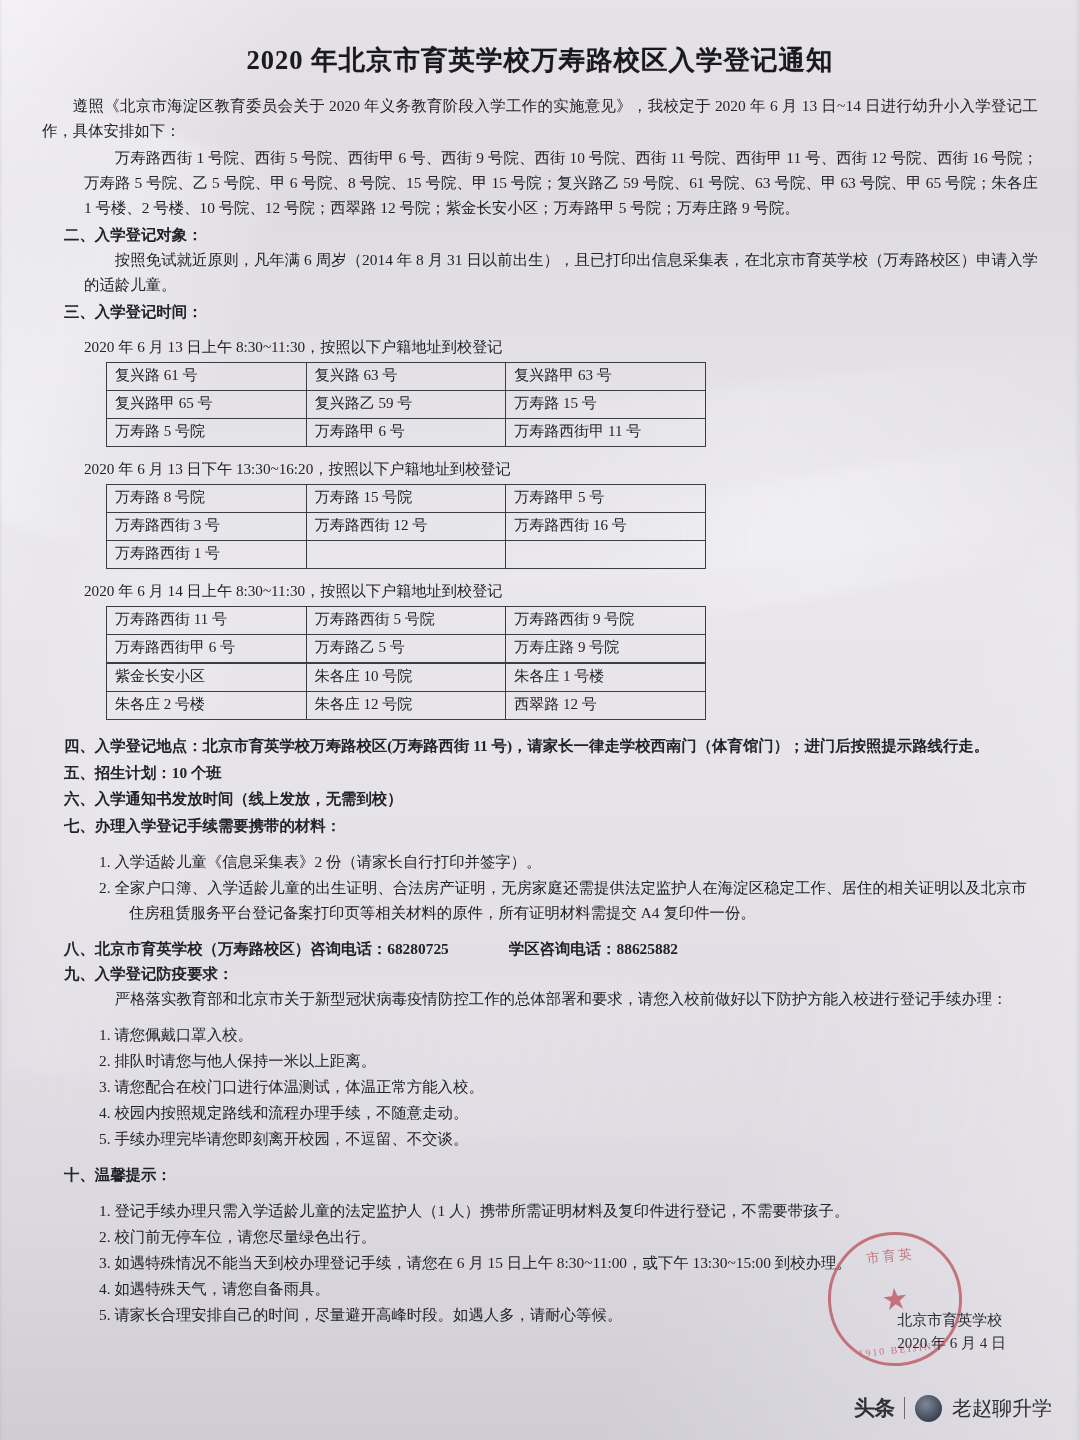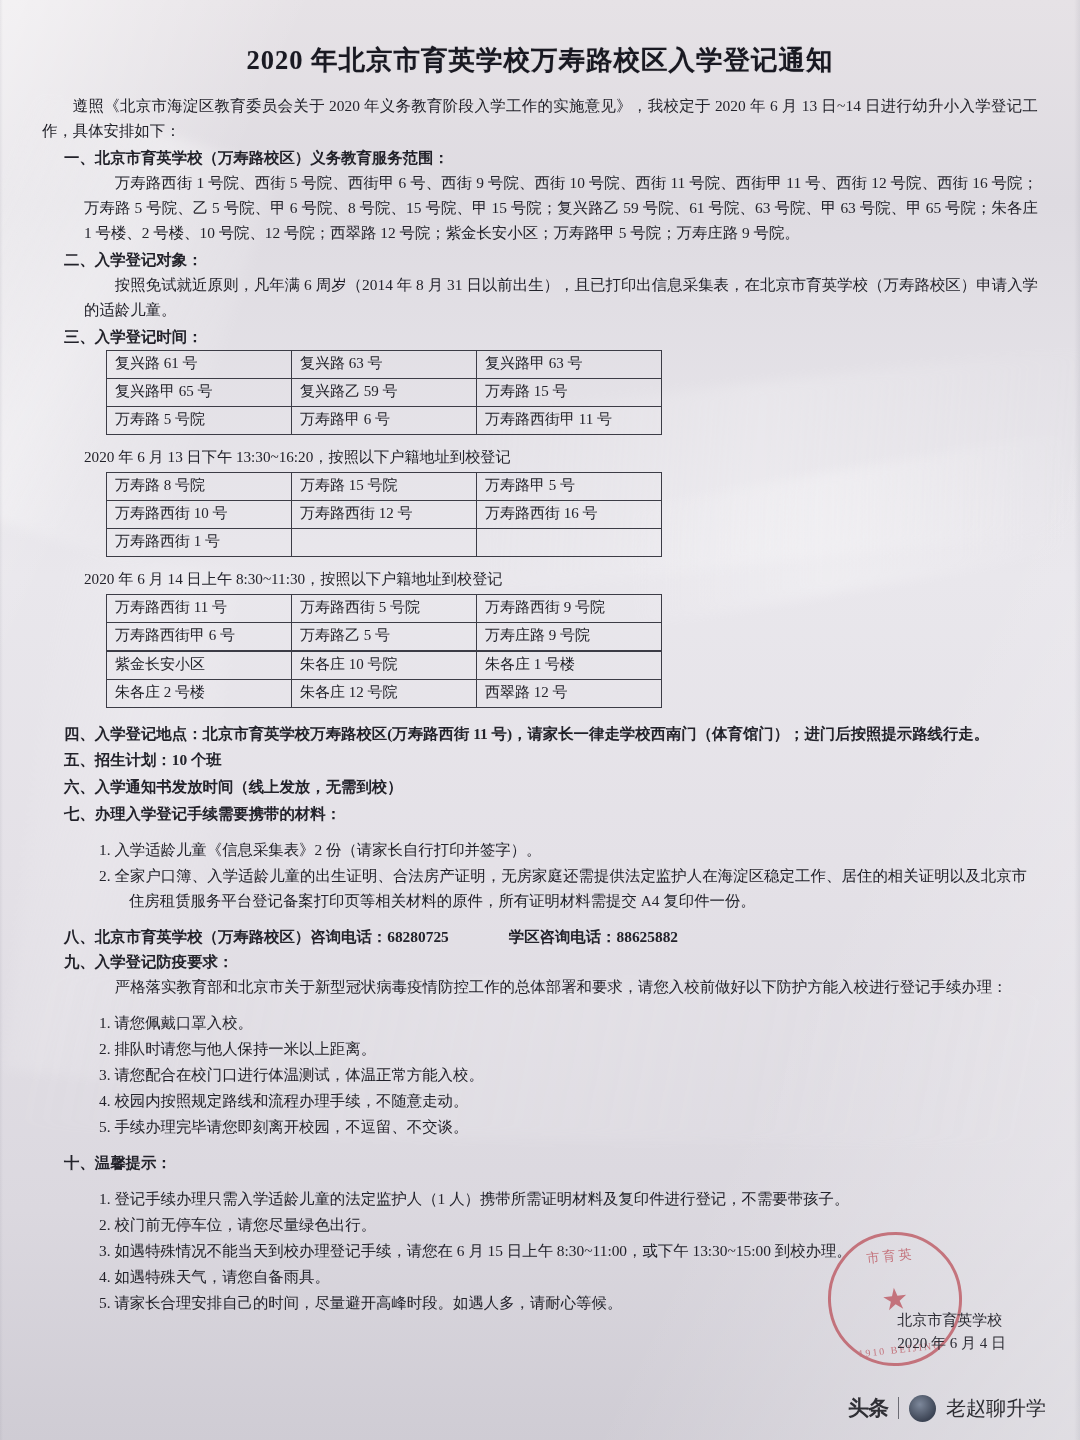--- a/index.html
+++ b/index.html
@@ -73,21 +73,21 @@
   }
   .sched-label {
     padding-left: 42px;
     margin-top: 12px;
     margin-bottom: 4px;
     font-size: 15.2px;
   }
   table.reg {
     border-collapse: collapse;
     margin-left: 64px;
-    width: 556px;
+    width: 600px;
     table-layout: fixed;
   }
   table.reg td {
     border: 1px solid #3c3c46;
     height: 25px;
     padding: 1px 8px;
     font-size: 15px;
     line-height: 1.3;
     white-space: nowrap;
   }
@@ -150,21 +150,21 @@
     left: 50%;
     bottom: 8px;
     transform: translateX(-50%);
     color: #b4343f;
     font-size: 10px;
     letter-spacing: 2px;
     white-space: nowrap;
   }
   .watermark {
     position: absolute;
-    right: 34px;
+    right: 28px;
     bottom: 18px;
     display: flex;
     align-items: center;
     gap: 10px;
     color: #2f2f35;
     font-size: 20px;
     font-family: "Liberation Sans", sans-serif;
   }
   .wm-logo {
     font-weight: bold;
@@ -203,28 +203,28 @@
   <div class="glare g4"></div>
   <div class="glare g5"></div>
   <div class="creases"></div>
 
   <div class="content">
 
     <h1 class="title">2020 年北京市育英学校万寿路校区入学登记通知</h1>
 
     <p class="para indent2">遵照《北京市海淀区教育委员会关于 2020 年义务教育阶段入学工作的实施意见》，我校定于 2020 年 6 月 13 日~14 日进行幼升小入学登记工作，具体安排如下：</p>
 
-    <div class="line sect">一、北京市育英学校（万寿路校区）义务教育服务范围：</div>
     <p class="para sect-body indent2">万寿路西街 1 号院、西街 5 号院、西街甲 6 号、西街 9 号院、西街 10 号院、西街 11 号院、西街甲 11 号、西街 12 号院、西街 16 号院；万寿路 5 号院、乙 5 号院、甲 6 号院、8 号院、15 号院、甲 15 号院；复兴路乙 59 号院、61 号院、63 号院、甲 63 号院、甲 65 号院；朱各庄 1 号楼、2 号楼、10 号院、12 号院；西翠路 12 号院；紫金长安小区；万寿路甲 5 号院；万寿庄路 9 号院。</p>
 
     <div class="line sect">二、入学登记对象：</div>
     <p class="para sect-body indent2">按照免试就近原则，凡年满 6 周岁（2014 年 8 月 31 日以前出生），且已打印出信息采集表，在北京市育英学校（万寿路校区）申请入学的适龄儿童。</p>
 
     <div class="line sect">三、入学登记时间：</div>
 
+    <div class="sched-label">2020 年 6 月 13 日上午 8:30~11:30，按照以下户籍地址到校登记</div>
     <table class="reg">
       <tbody>
           <tr>
         <td>复兴路 61 号</td>
         <td>复兴路 63 号</td>
         <td>复兴路甲 63 号</td>
       </tr>
       <tr>
         <td>复兴路甲 65 号</td>
         <td>复兴路乙 59 号</td>
@@ -240,21 +240,21 @@
 
     <div class="sched-label">2020 年 6 月 13 日下午 13:30~16:20，按照以下户籍地址到校登记</div>
     <table class="reg">
       <tbody>
           <tr>
         <td>万寿路 8 号院</td>
         <td>万寿路 15 号院</td>
         <td>万寿路甲 5 号</td>
       </tr>
       <tr>
-        <td>万寿路西街 10 号</td>
+        <td>万寿路西街 3 号</td>
         <td>万寿路西街 12 号</td>
         <td>万寿路西街 16 号</td>
       </tr>
       <tr>
         <td>万寿路西街 1 号</td>
         <td></td>
         <td></td>
       </tr>
     </tbody>
       </table>

